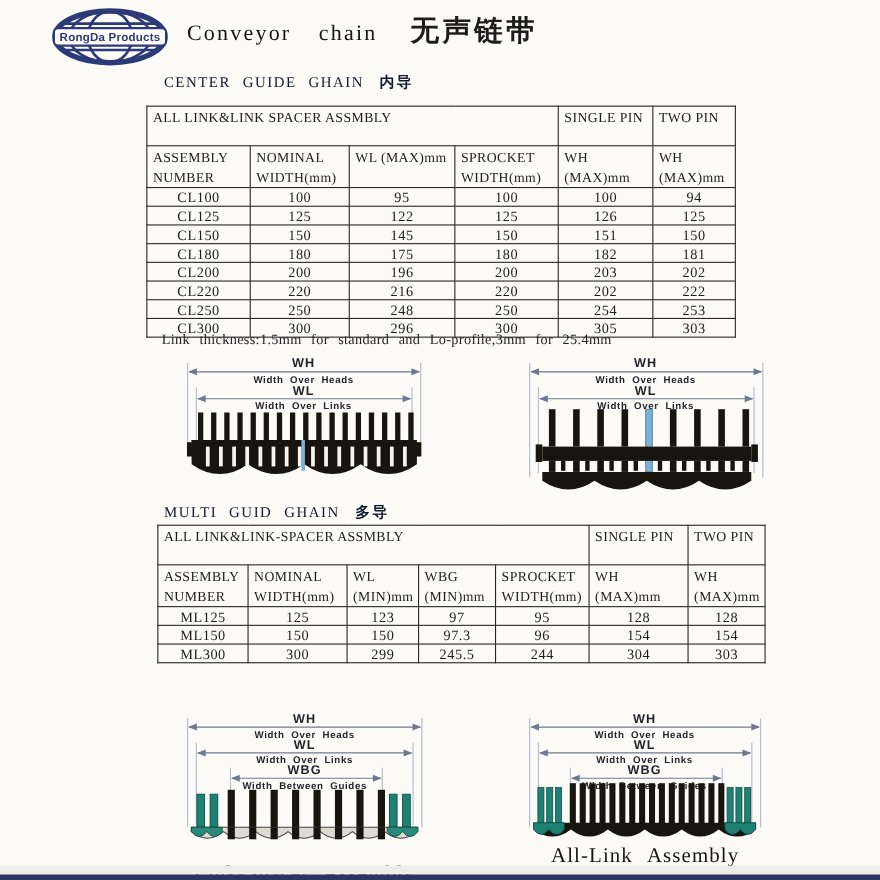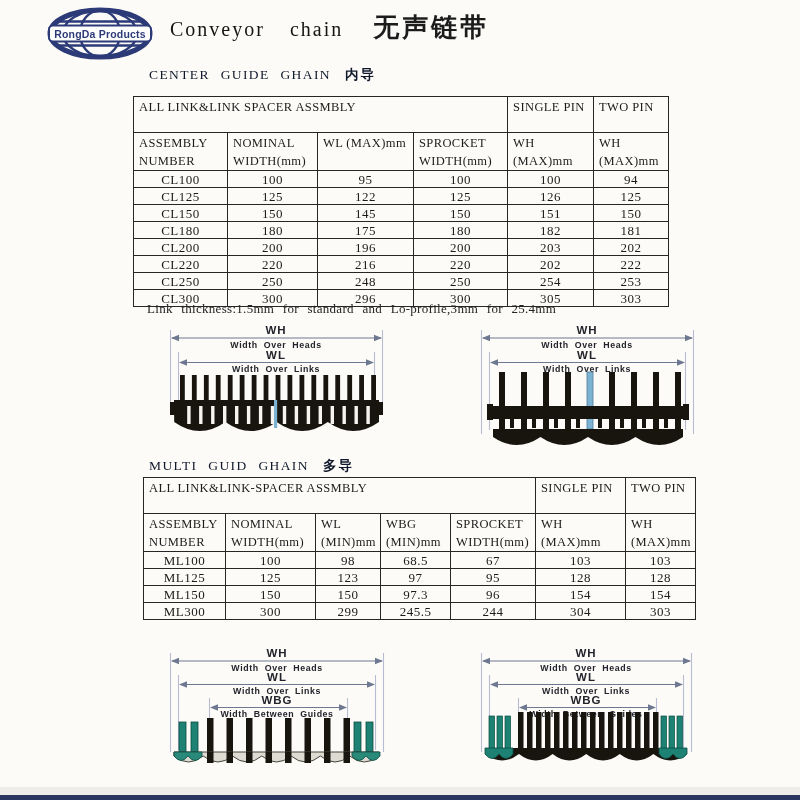--- a/index.html
+++ b/index.html
@@ -297,29 +297,20 @@
         <th>ASSEMBLY NUMBER</th>
         <th>NOMINAL WIDTH(mm)</th>
         <th>WL (MIN)mm</th>
         <th>WBG (MIN)mm</th>
         <th>SPROCKET WIDTH(mm)</th>
         <th>WH (MAX)mm</th>
         <th>WH (MAX)mm</th>
       </tr>
     </thead>
     <tbody>
-        <tr>
-          <td>ML100</td>
-          <td>100</td>
-          <td>98</td>
-          <td>68.5</td>
-          <td>67</td>
-          <td>103</td>
-          <td>103</td>
-        </tr>
         <tr>
           <td>ML125</td>
           <td>125</td>
           <td>123</td>
           <td>97</td>
           <td>95</td>
           <td>128</td>
           <td>128</td>
         </tr>
         <tr>
@@ -446,17 +437,18 @@
         <rect x="172" y="64" width="5.5" height="38"></rect>
         <rect x="181" y="64" width="5.5" height="38"></rect>
         <rect x="190" y="64" width="5.5" height="38"></rect>
     </g>
     <path d="M22,100 H224 V106 q-16.8,13 -33.6,0 q-16.8,13 -33.6,0 q-16.8,13 -33.6,0 q-16.8,13 -33.6,0 q-16.8,13 -33.6,0 q-16.8,13 -33.6,0 Z" fill="#17150e"></path>
     <g fill="#1d8173" stroke="#0d4c41" stroke-width="0.8">
       <path d="M22,100 H50 V106 q-7,9 -14,0 q-7,9 -14,0 Z"></path>
       <path d="M196,100 H224 V106 q-7,9 -14,0 q-7,9 -14,0 Z"></path>
     </g>
   </svg>
+  <div class="abs caption" style="left:463px;top:768px;width:247px;">All-Link Assembly</div>
 
   <div class="abs strip-gray"></div>
   <div class="abs strip-navy"></div>
 
 </div>
 
 </body></html>

